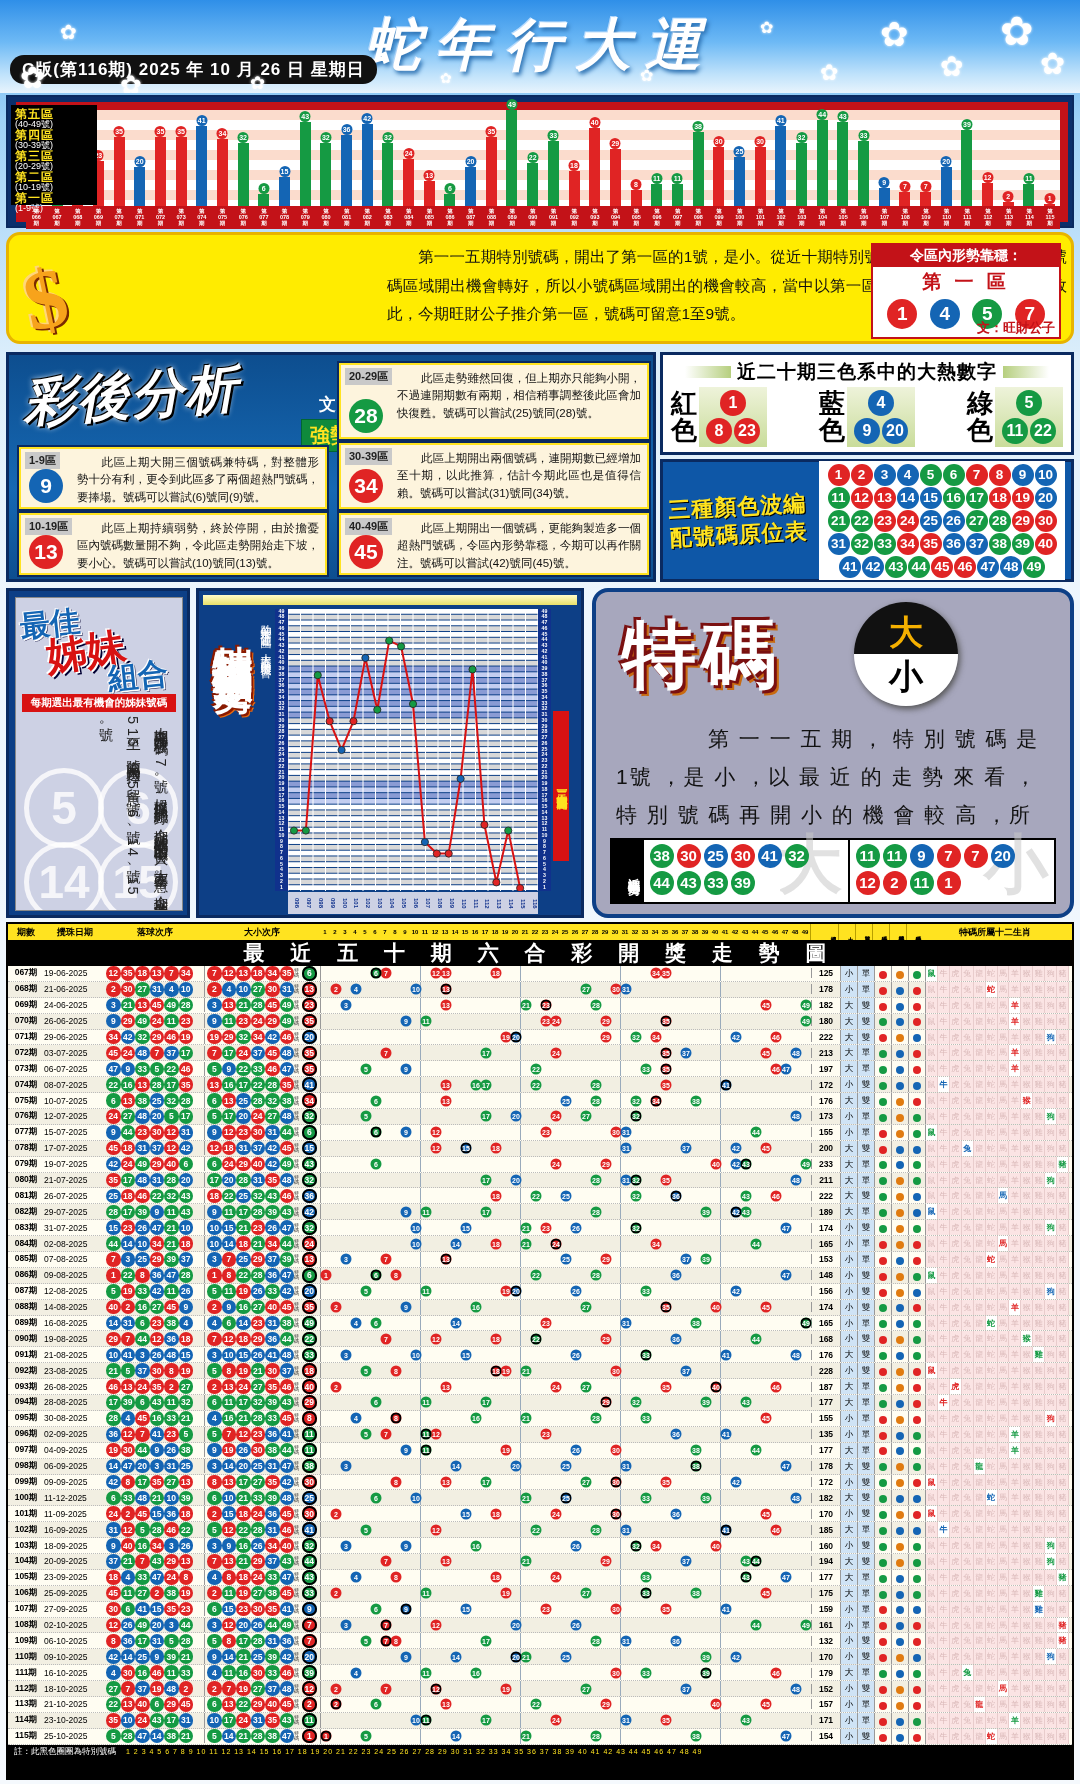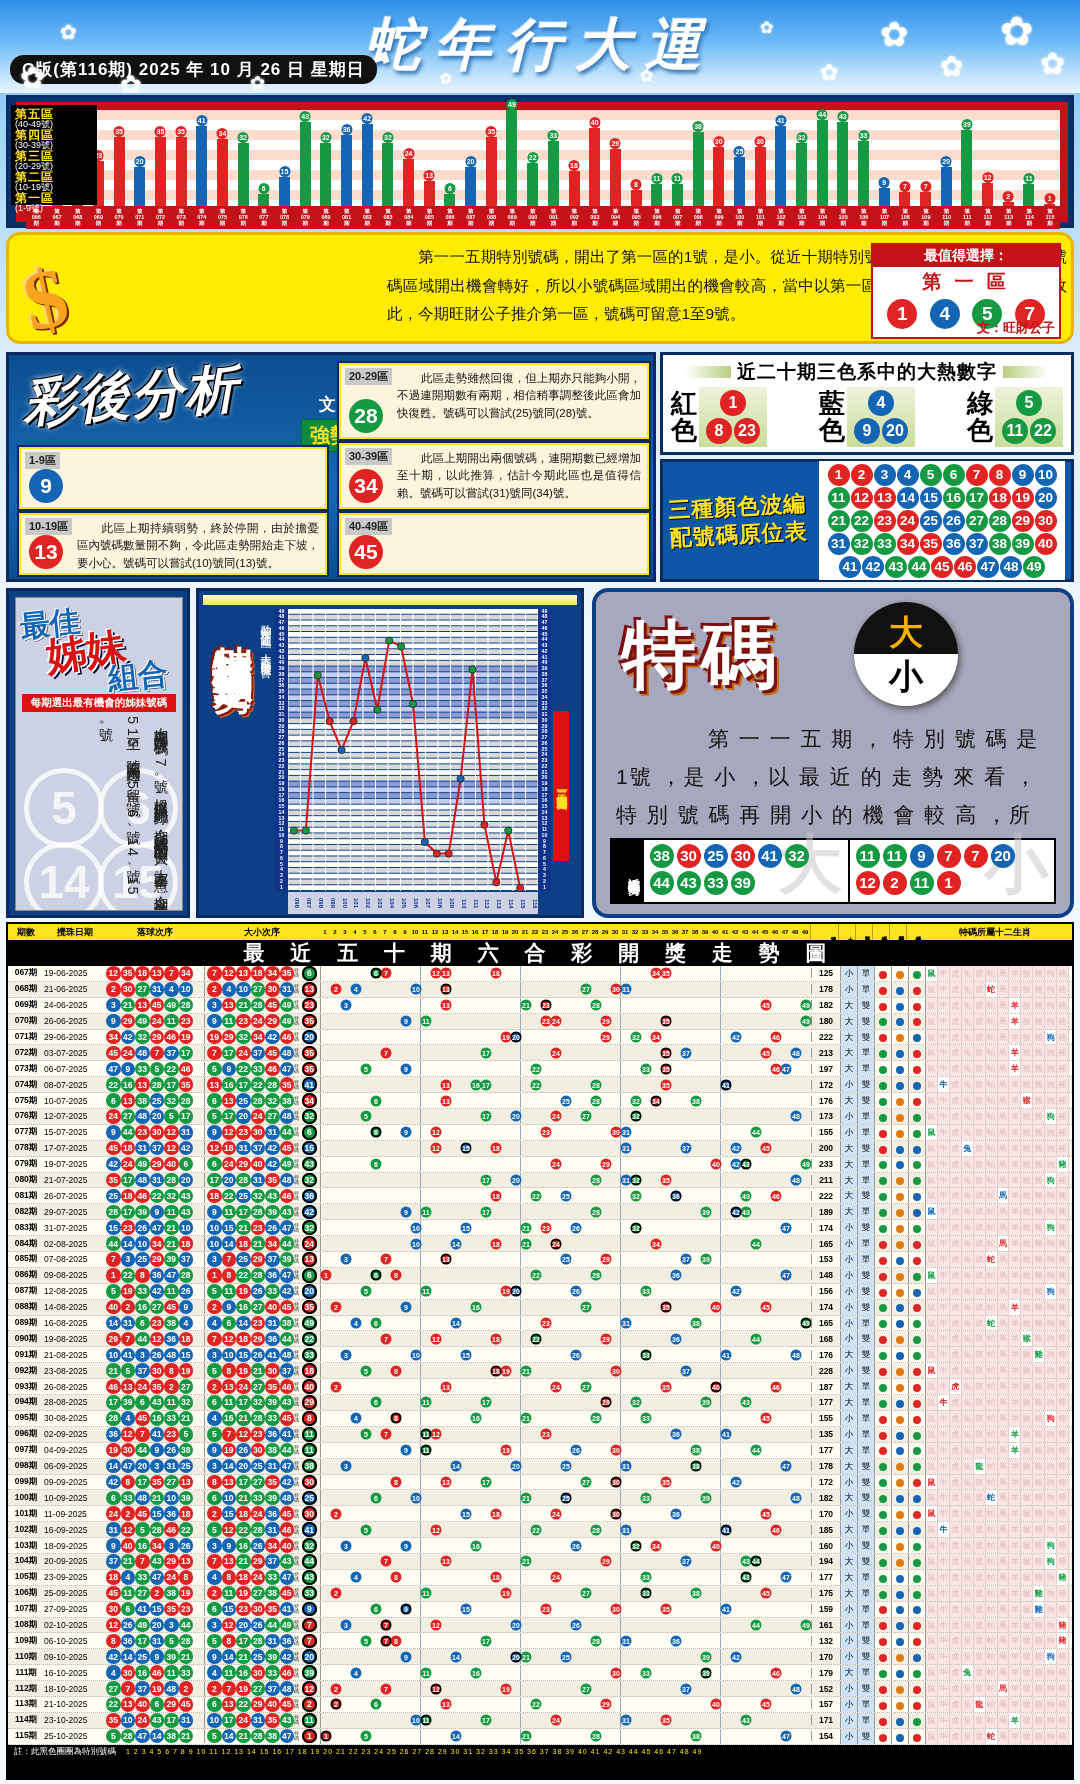--- a/index.html
+++ b/index.html
@@ -403,60 +403,62 @@
         <div class="zl-t">第一區</div>
         <div class="zl-r">(1-9號)</div>
       </div>
     </div>
 </div>
 
 <div id="banner" class="abs">
   <div id="dollar">$</div>
   <div id="btext">　　第一一五期特別號碼，開出了第一區的1號，是小。從近十期特別號碼區域開出的成績看，小號碼區域開出機會轉好，所以小號碼區域開出的機會較高，當中以第一區最有機會，最值得選擇。故此，今期旺財公子推介第一區，號碼可留意1至9號。</div>
   <div id="btip">
-    <div class="t1">最值得選擇：</div>
+    <div class="t1">令區內形勢靠穩：</div>
     <div class="t2">第 一 區</div>
     <div class="balls">
         <span class="ball r" style="width: 30px; height: 30px; font-size: 19px;">1</span>
         <span class="ball b" style="width: 30px; height: 30px; font-size: 19px;">4</span>
         <span class="ball g" style="width: 30px; height: 30px; font-size: 19px;">5</span>
         <span class="ball r" style="width: 30px; height: 30px; font-size: 19px;">7</span>
       </div>
   </div>
   <div id="bauthor">文：旺財公子</div>
 </div>
 
 <div id="ana" class="abs">
   <div id="ana-title">彩後分析</div>
   <div id="ana-author">
     <span>文：</span><b>白先生</b>
   </div>
   <div id="ana-sub">強勢加強分析版</div>
 <div class="zbox" style="left: 10px; top: 92px; width: 308px; height: 62px;">
       <span class="tag">1-9區</span>
       <span class="ball b" style="width: 34px; height: 34px; font-size: 21px; position: absolute; left: 8px; top: 20px;">9</span>
+      <div class="txt"><span class="ind"></span>此區上期大開三個號碼兼特碼，對整體形勢十分有利，更令到此區多了兩個超熱門號碼，要捧場。號碼可以嘗試(6)號同(9)號。</div>
     </div>
     <div class="zbox" style="left: 10px; top: 158px; width: 308px; height: 62px;">
       <span class="tag">10-19區</span>
       <span class="ball r" style="width: 34px; height: 34px; font-size: 21px; position: absolute; left: 8px; top: 20px;">13</span>
       <div class="txt"><span class="ind"></span>此區上期持續弱勢，終於停開，由於擔憂區內號碼數量開不夠，令此區走勢開始走下坡，要小心。號碼可以嘗試(10)號同(13)號。</div>
     </div>
     <div class="zbox" style="left: 330px; top: 8px; width: 310px; height: 76px;">
       <span class="tag">20-29區</span>
       <span class="ball g" style="width: 34px; height: 34px; font-size: 21px; position: absolute; left: 8px; top: 34px;">28</span>
       <div class="txt"><span class="ind"></span>此區走勢雖然回復，但上期亦只能夠小開，不過連開期數有兩期，相信稍事調整後此區會加快復甦。號碼可以嘗試(25)號同(28)號。</div>
     </div>
     <div class="zbox" style="left: 330px; top: 88px; width: 310px; height: 66px;">
       <span class="tag">30-39區</span>
       <span class="ball r" style="width: 34px; height: 34px; font-size: 21px; position: absolute; left: 8px; top: 24px;">34</span>
       <div class="txt"><span class="ind"></span>此區上期開出兩個號碼，連開期數已經增加至十期，以此推算，估計今期此區也是值得信賴。號碼可以嘗試(31)號同(34)號。</div>
     </div>
     <div class="zbox" style="left: 330px; top: 158px; width: 310px; height: 62px;">
       <span class="tag">40-49區</span>
       <span class="ball r" style="width: 34px; height: 34px; font-size: 21px; position: absolute; left: 8px; top: 20px;">45</span>
+      <div class="txt"><span class="ind"></span>此區上期開出一個號碼，更能夠製造多一個超熱門號碼，令區內形勢靠穩，今期可以再作關注。號碼可以嘗試(42)號同(45)號。</div>
     </div>
   </div>
 
 <div id="hot" class="abs">
   <div class="ht">
     <span class="bar"></span>
     <span class="tt">近二十期三色系中的大熱數字</span>
     <span class="bar rv"></span>
   </div>
   <div class="groups">
@@ -2497,21 +2499,21 @@
           <span>馬</span>
           <span>羊</span>
           <span>猴</span>
           <span>雞</span>
           <span>狗</span>
           <span>豬</span>
         </div>
       </div>
       <div class="btr">
         <div class="c-per">100期</div>
-        <div class="c-date">10-09-2025</div>
+        <div class="c-date">11-12-2025</div>
         <div class="c-draw">
           <span class="ball g mini" style="width: 14.5px; height: 14.5px; font-size: 8.5px;">6</span>
           <span class="ball g mini" style="width: 14.5px; height: 14.5px; font-size: 8.5px;">33</span>
           <span class="ball b mini" style="width: 14.5px; height: 14.5px; font-size: 8.5px;">48</span>
           <span class="ball g mini" style="width: 14.5px; height: 14.5px; font-size: 8.5px;">21</span>
           <span class="ball b mini" style="width: 14.5px; height: 14.5px; font-size: 8.5px;">10</span>
           <span class="ball g mini" style="width: 14.5px; height: 14.5px; font-size: 8.5px;">39</span>
         </div>
         <div class="c-sort">
           <span class="ball g mini" style="width: 14.5px; height: 14.5px; font-size: 8.5px;">6</span>

